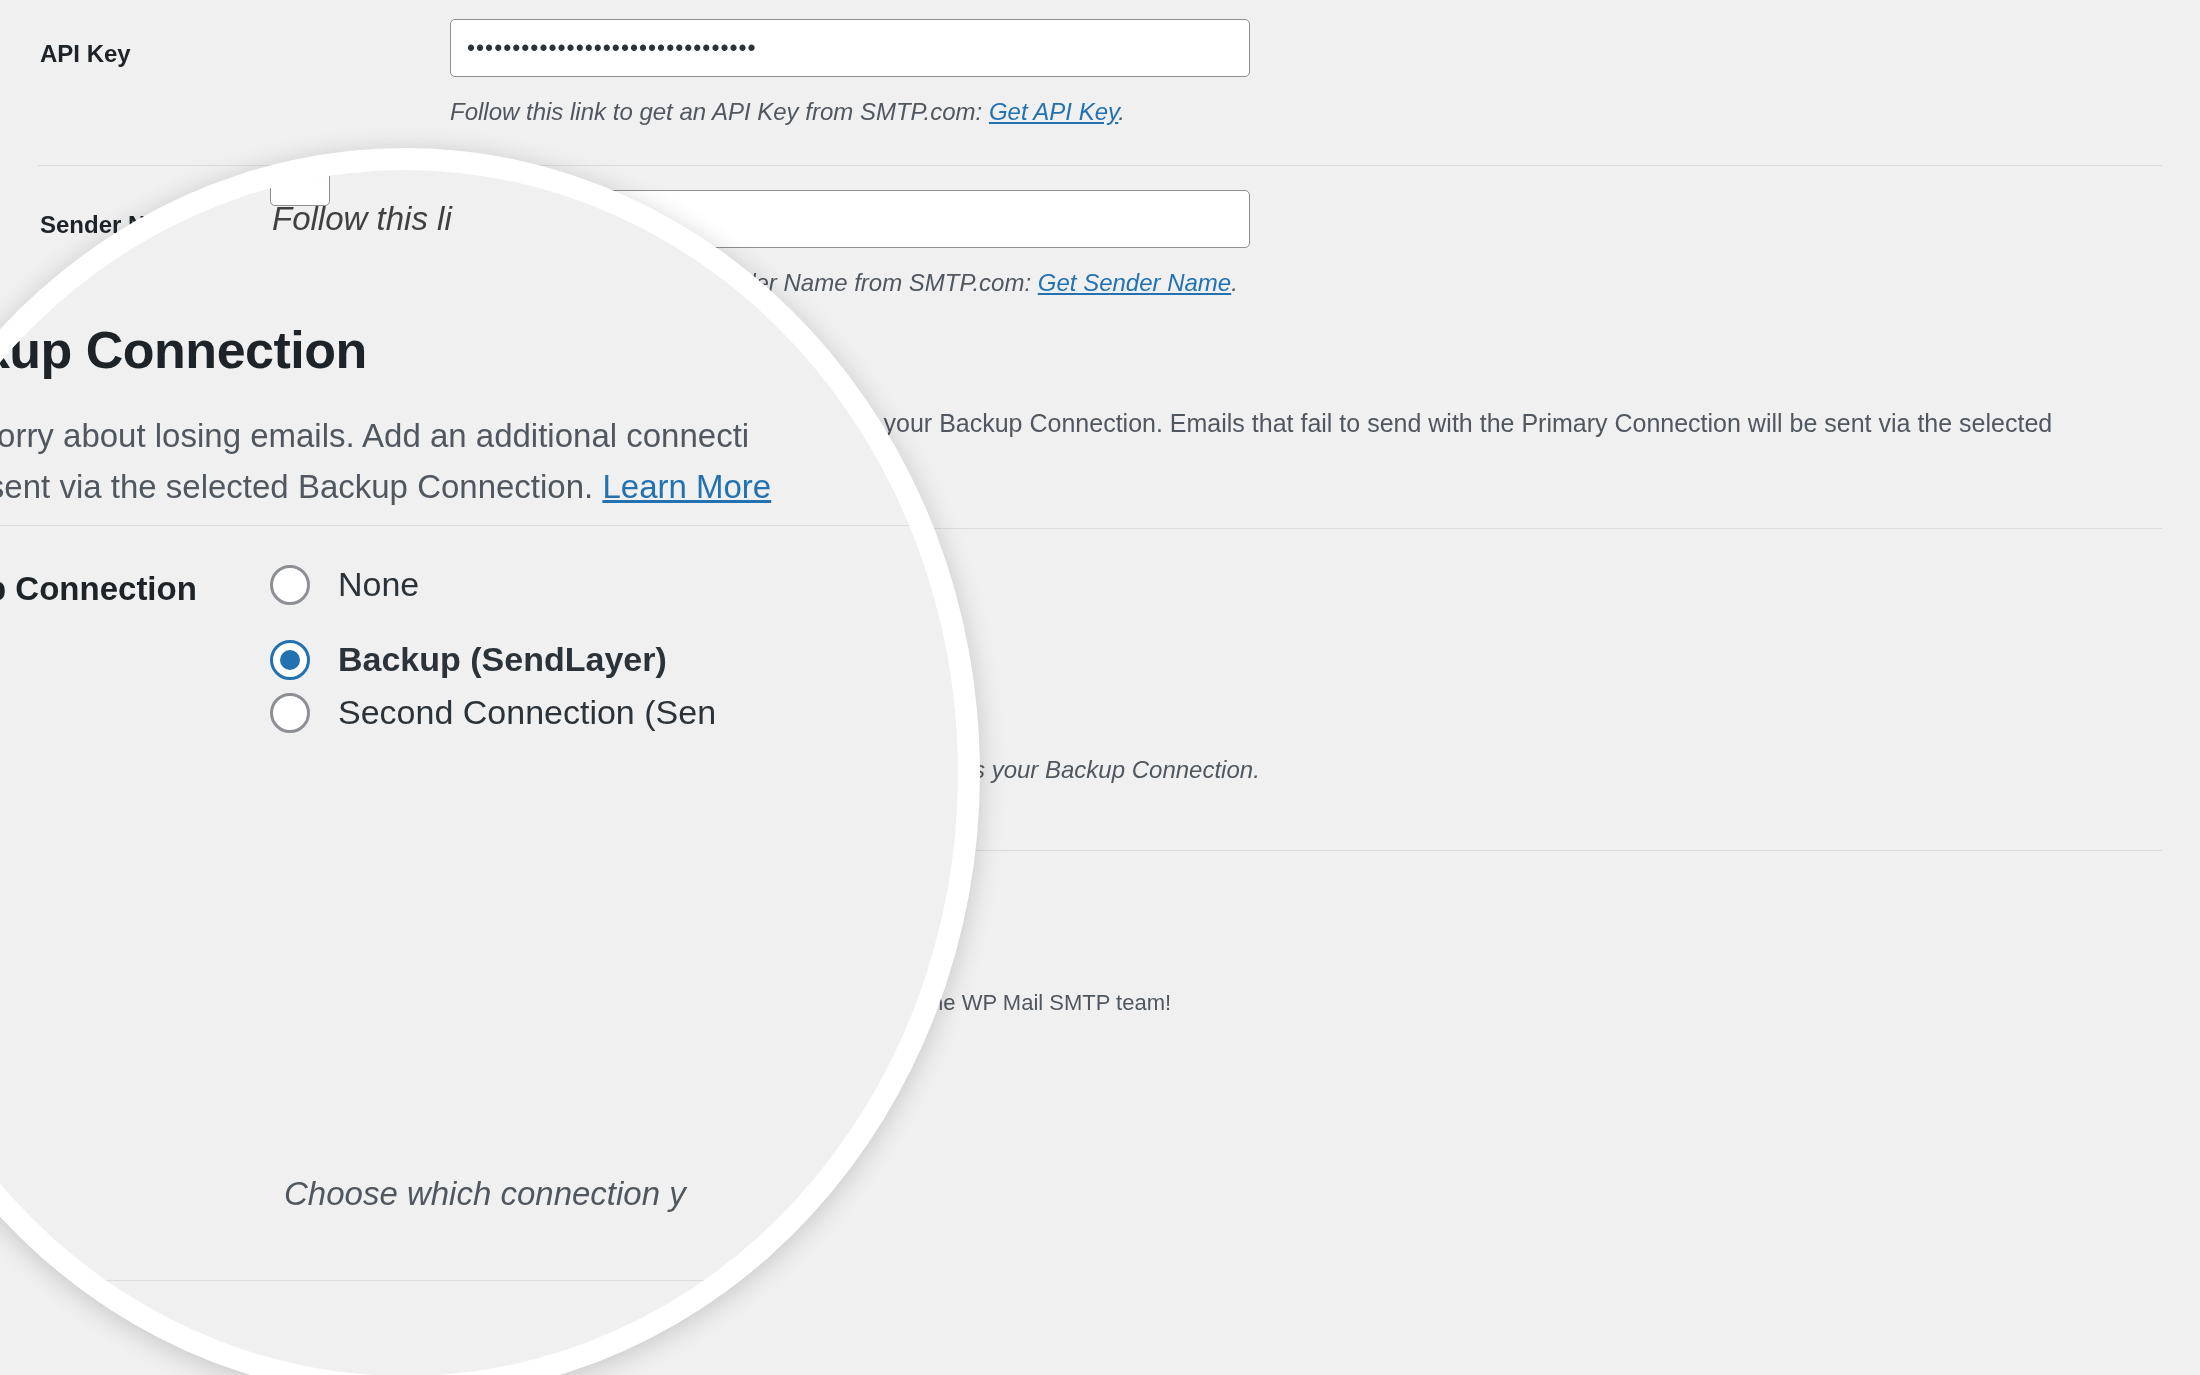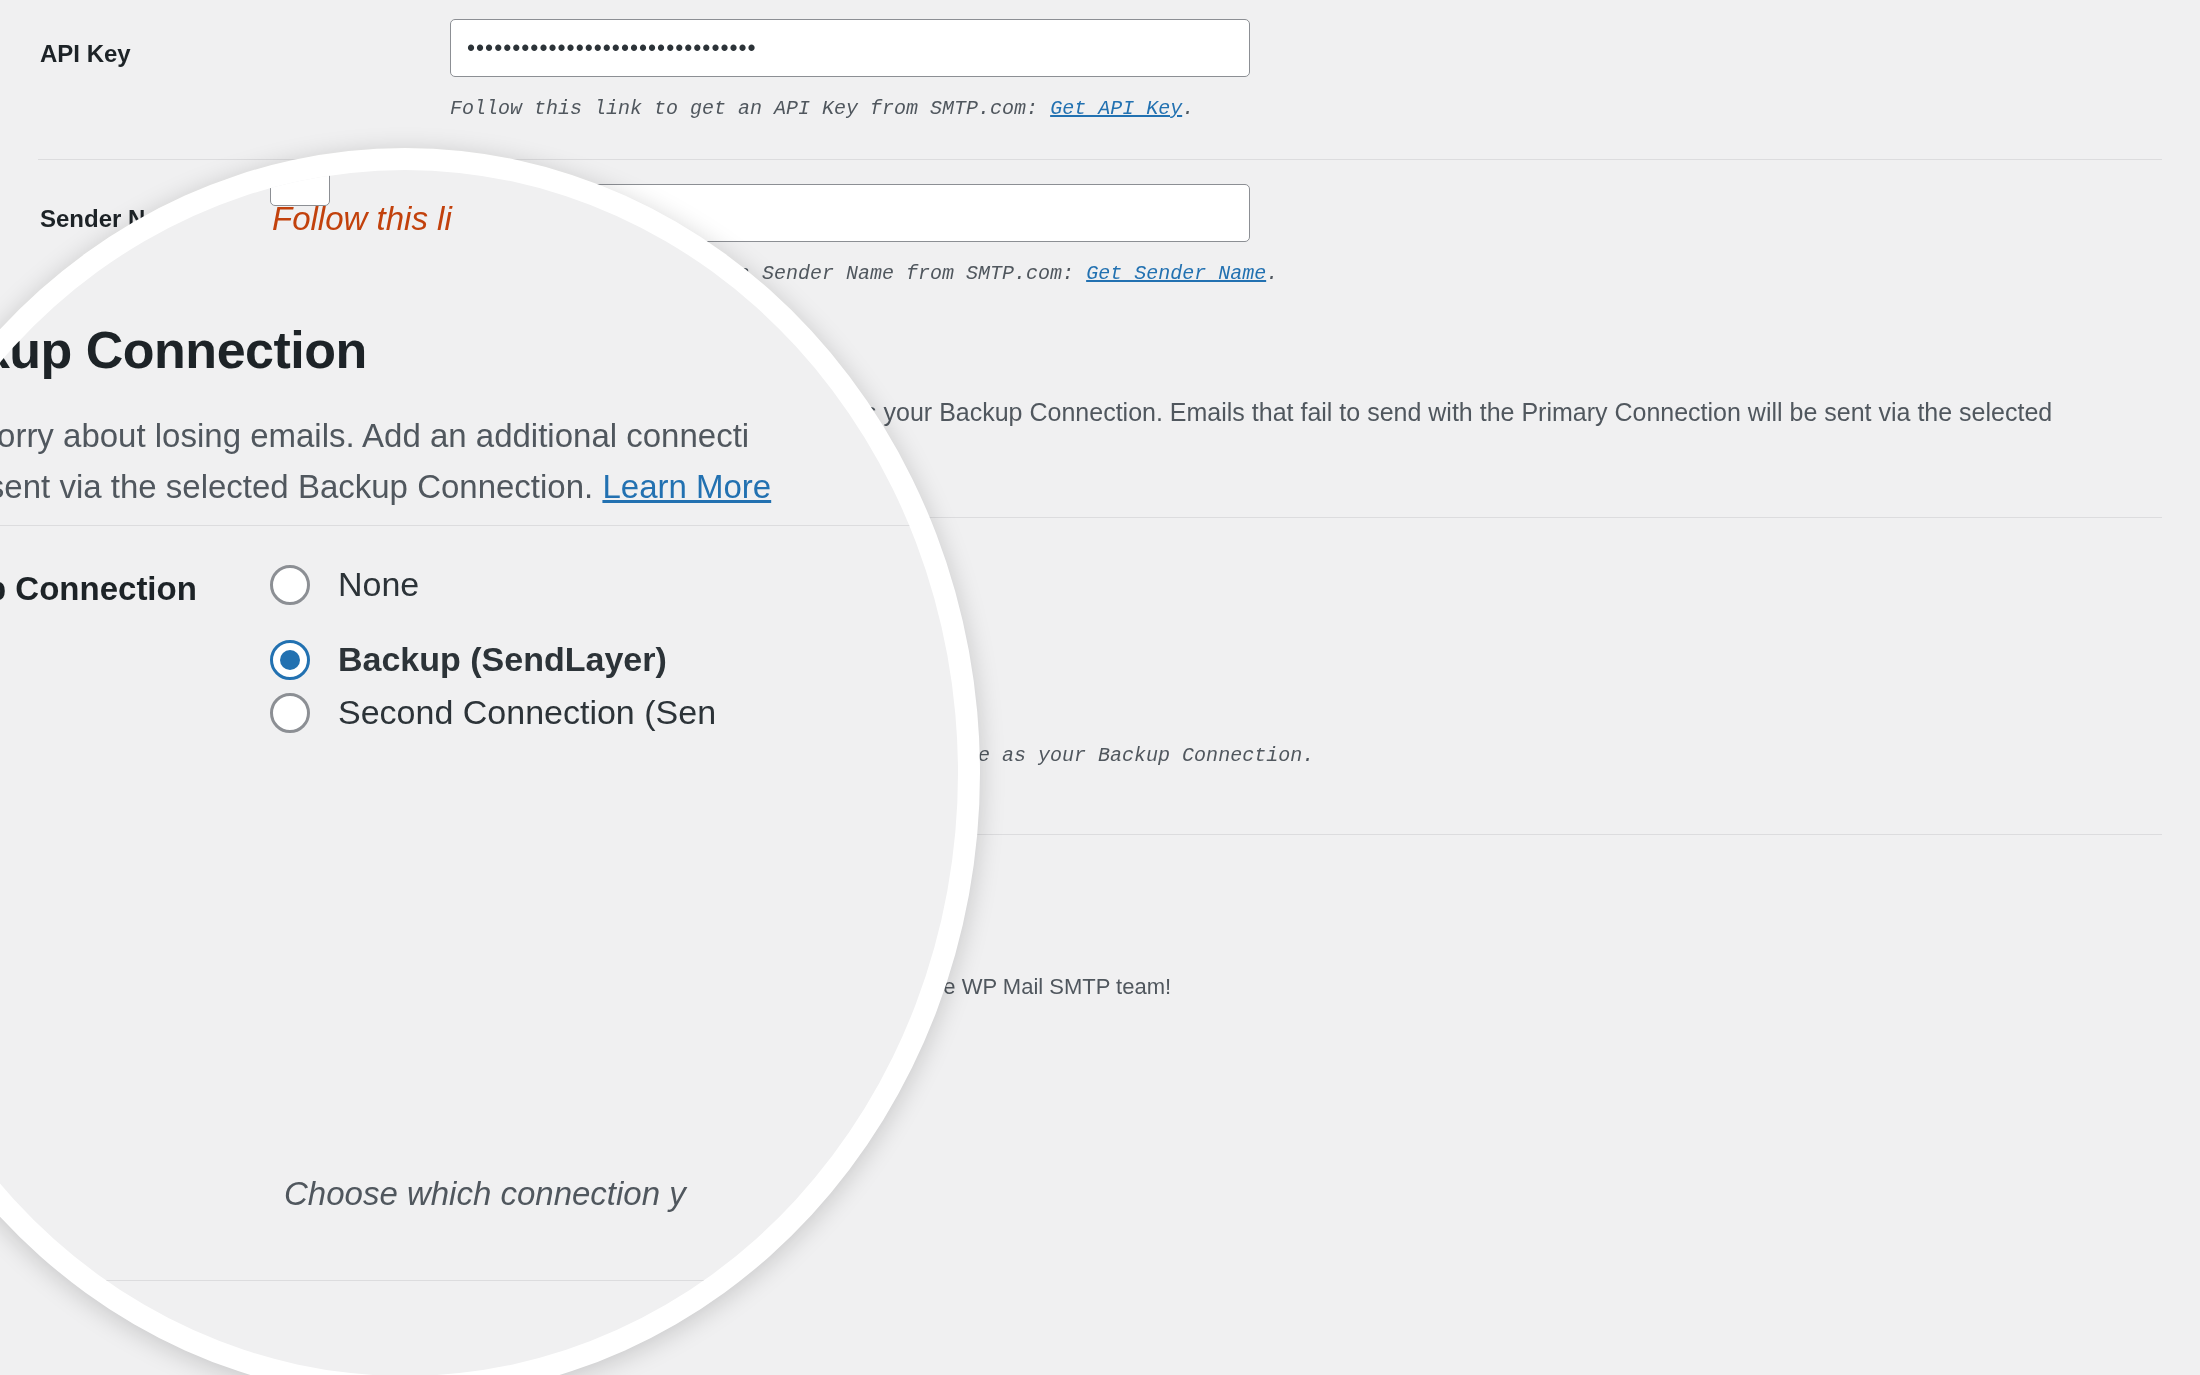--- a/index.html
+++ b/index.html
@@ -58,26 +58,25 @@
     border-radius: 5px;
     background: #ffffff;
     font-size: 23px;
     color: #2c3338;
     padding: 0 16px;
     letter-spacing: 1px;
     outline: none;
   }
 
   .field-hint {
-    font-size: 20px;
+    font-size: 24px;
     font-style: italic;
     color: #50575e;
     margin-top: 18px;
     line-height: 1.4;
-    font-family: Liberation Mono, monospace;
   }
 
   .field-hint a {
     color: #2271b1;
     text-decoration: underline;
   }
 
   
   .section {
     padding: 36px 40px 10px 40px;
@@ -186,21 +185,21 @@
     width: 1106px;
     height: 1206px;
   }
 
   .mag-hint {
     position: absolute;
     left: 420px;
     top: 30px;
     font-size: 33px;
     font-style: italic;
-    color: #c2410c;
+    color: #404040;
     white-space: nowrap;
   }
 
   .mag-section-title {
     position: absolute;
     left: 35px;
     top: 150px;
     font-size: 52px;
     font-weight: bold;
     color: #1d2327;

